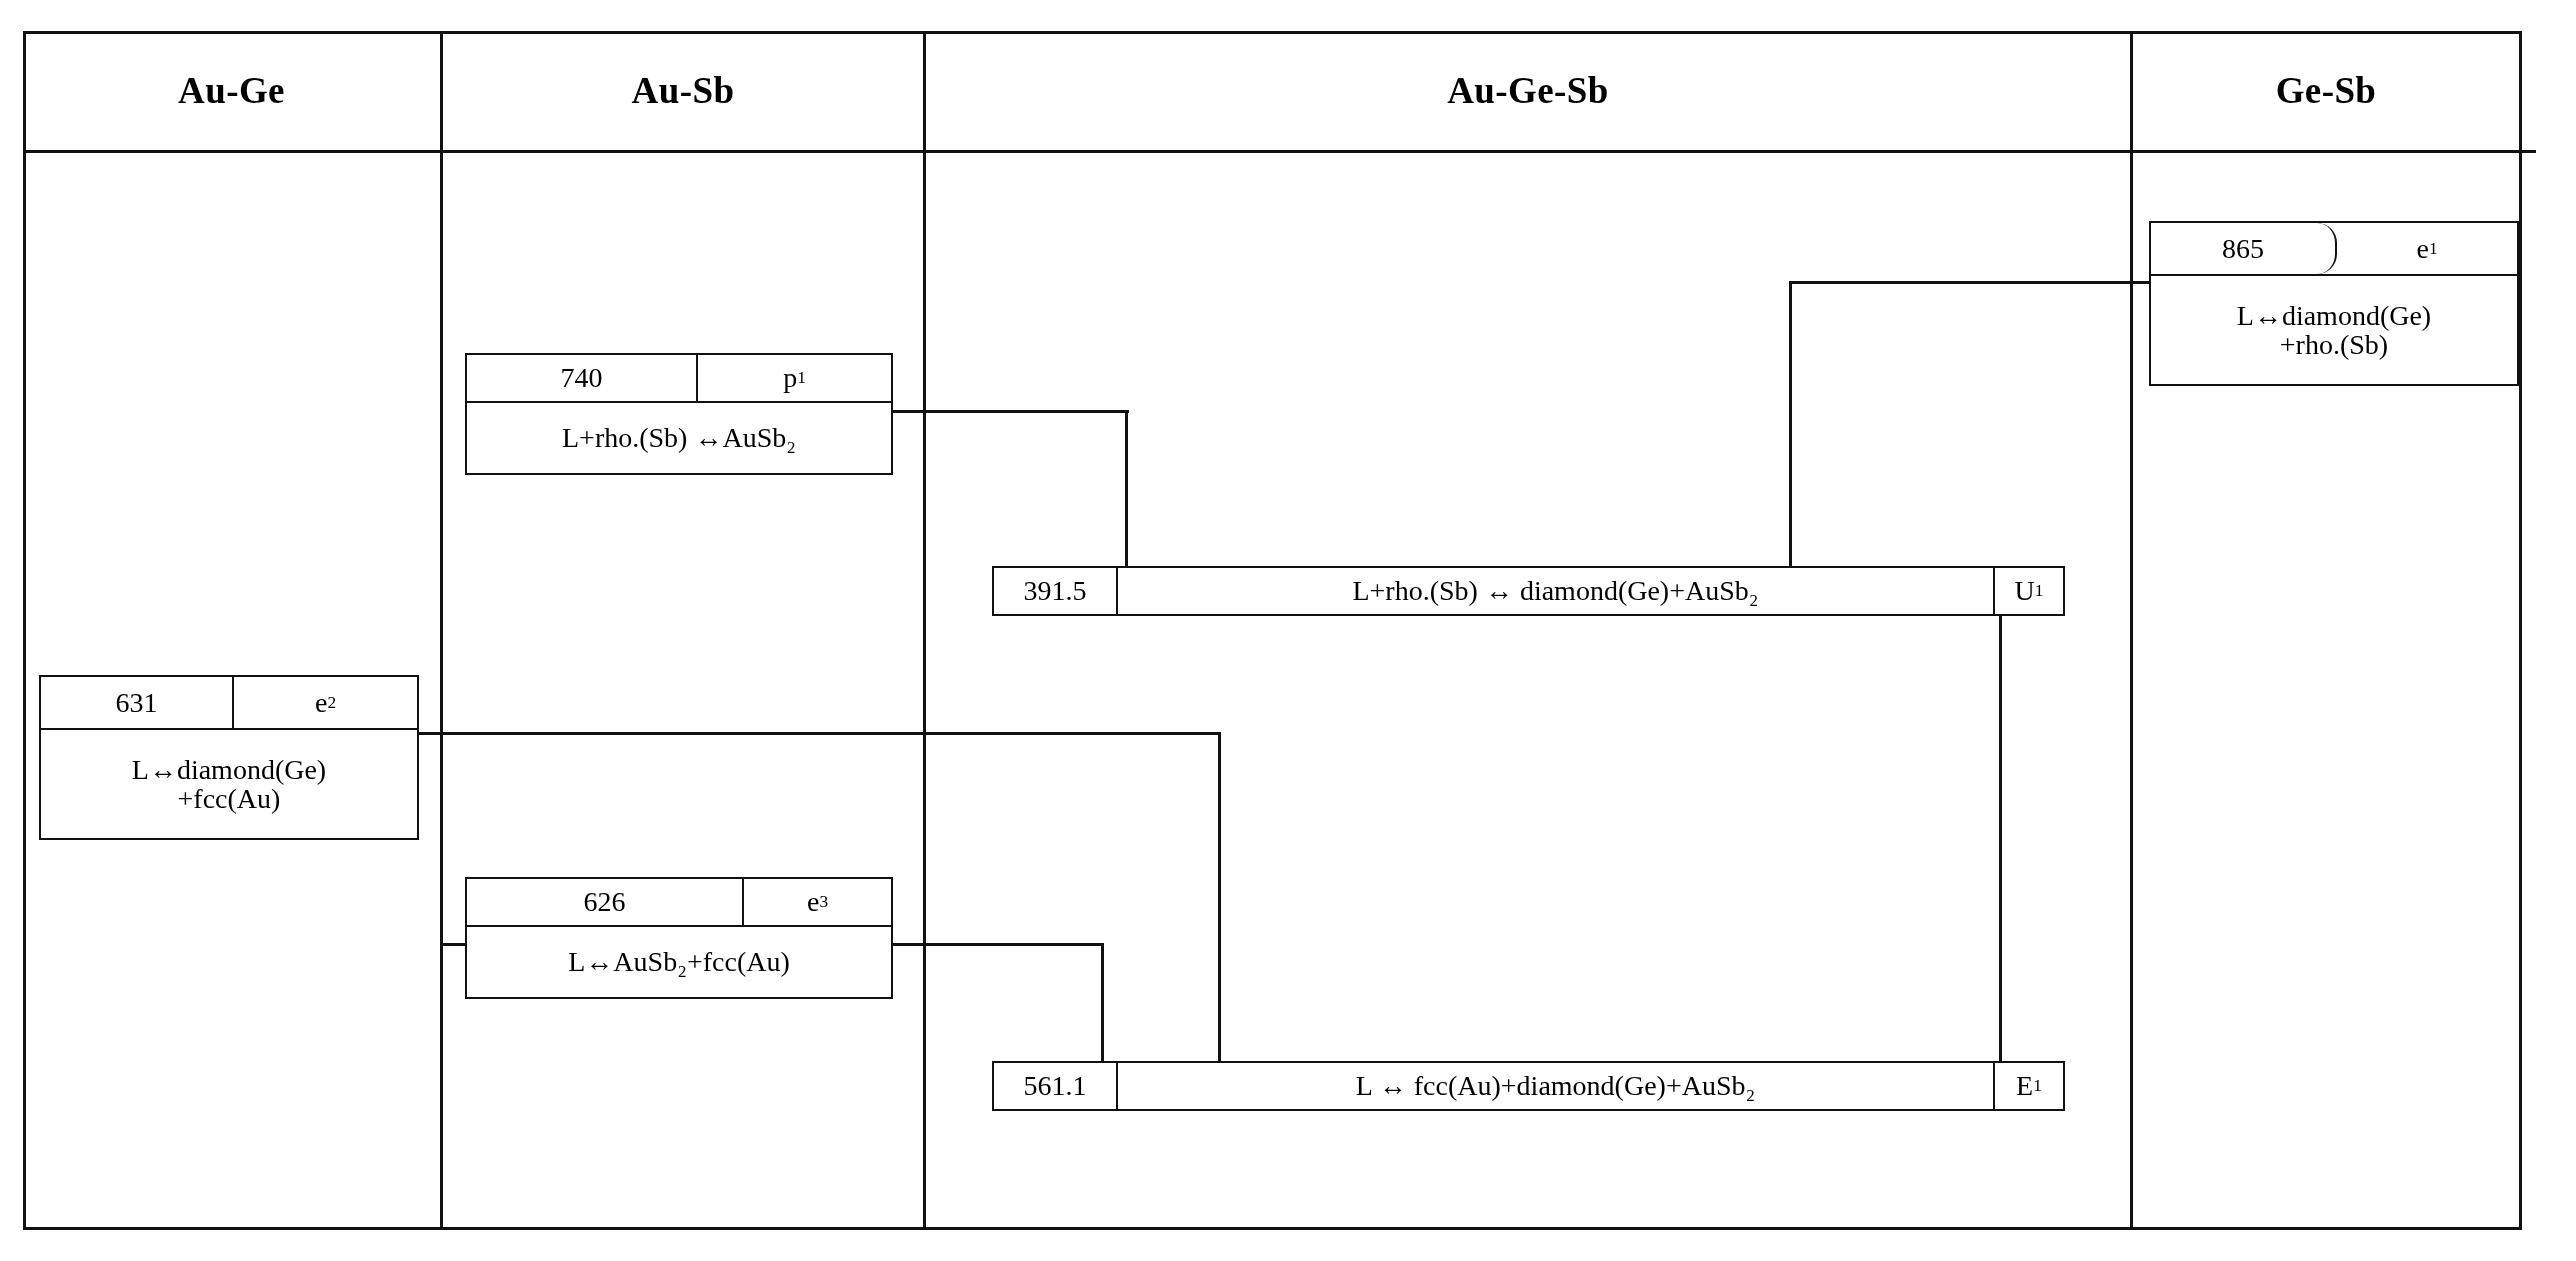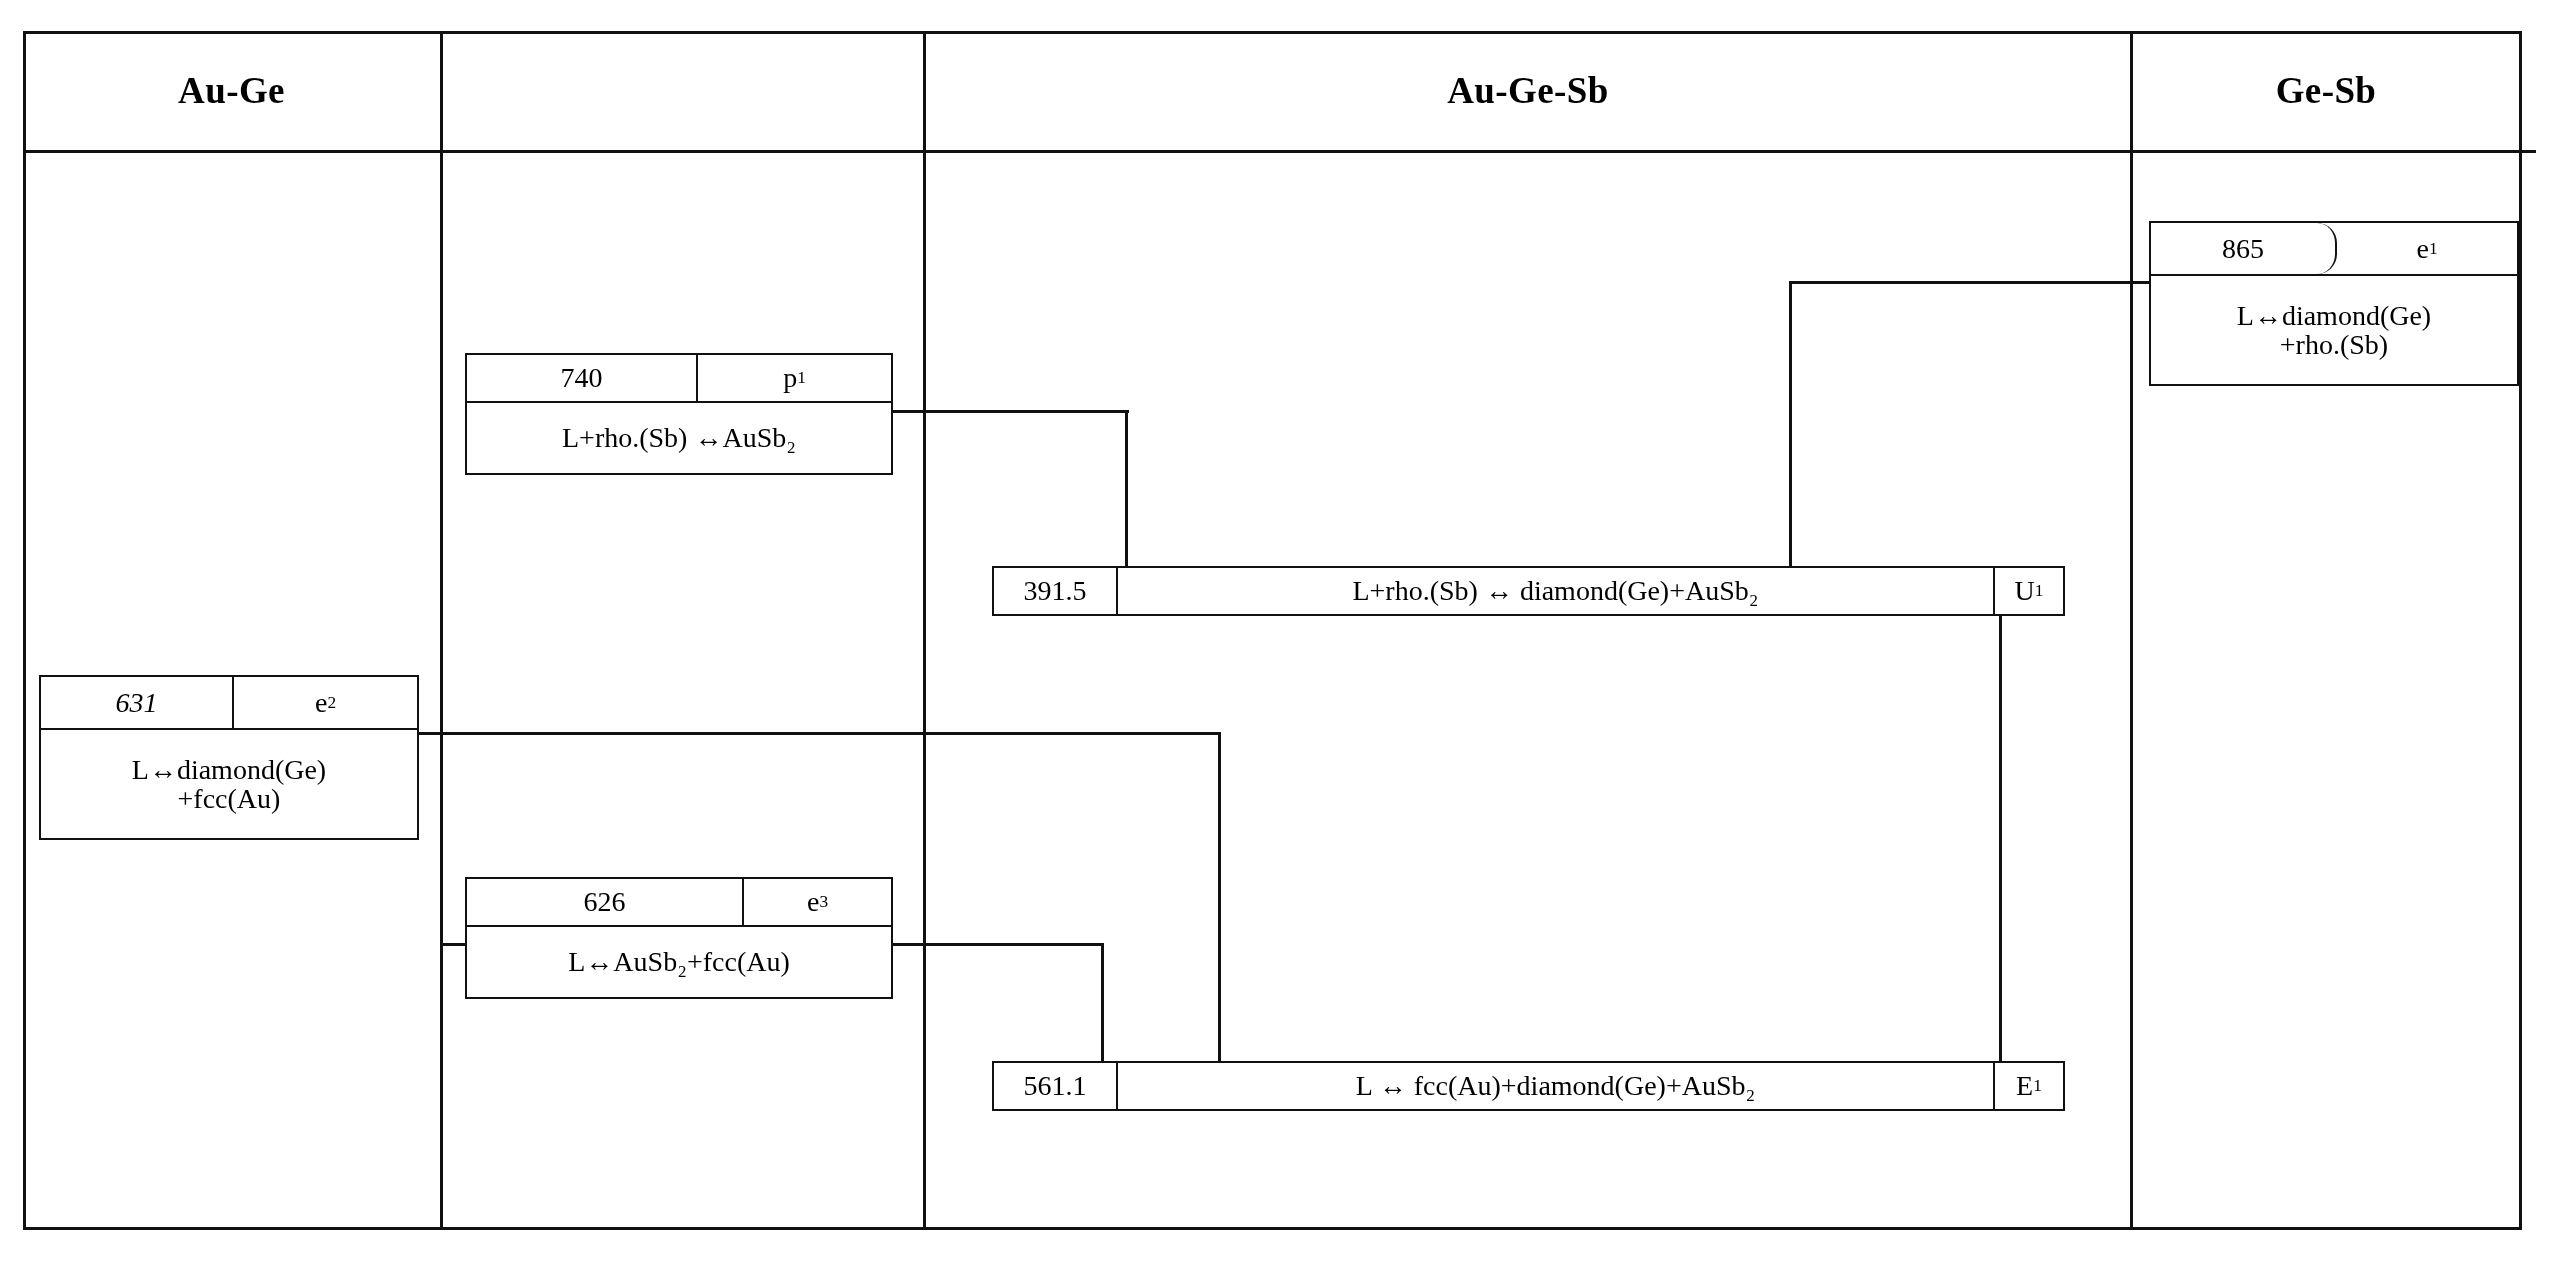--- a/index.html
+++ b/index.html
@@ -56,20 +56,23 @@
 
   sub{font-size:.62em;vertical-align:-.22em;}
 </style>
 </head>
 <body>
 
 <div id="header-row">
   <div class="hdr-cell" style="left:0px;width:417px;">
     <span>Au-Ge</span>
   </div>
+  <div class="hdr-cell" style="left:420px;width:480px;">
+    <span>Au-Sb</span>
+  </div>
   <div class="hdr-cell" style="left:903px;width:1204px;">
     <span>Au-Ge-Sb</span>
   </div>
   <div class="hdr-cell" style="left:2110px;width:386px;">
     <span>Ge-Sb</span>
   </div>
 </div>
 
 <div id="frame"></div>
 
@@ -120,21 +123,21 @@
   <div class="t-temp" style="width:122px;">391.5</div>
   <div class="t-rxn">L+rho.(Sb) ↔ diamond(Ge)+AuSb₂</div>
   <div class="t-code" style="width:68px;">
     <span>U</span>
       <sub>1</sub>
   </div>
 </div>
 
 <div class="rbox binary2" style="left:39px;top:675px;width:380px;height:165px;">
   <div class="rtop">
-    <div class="cell-temp" style="width:193px;font-style:italic;">631</div>
+    <div class="cell-temp" style="width:193px;">631</div>
     <div class="cell-label">
       <span>e</span>
         <sub>2</sub>
     </div>
   </div>
   <div class="cell-rxn">
     <div>L↔diamond(Ge)</div>
     <div>+fcc(Au)</div>
   </div>
 </div>

